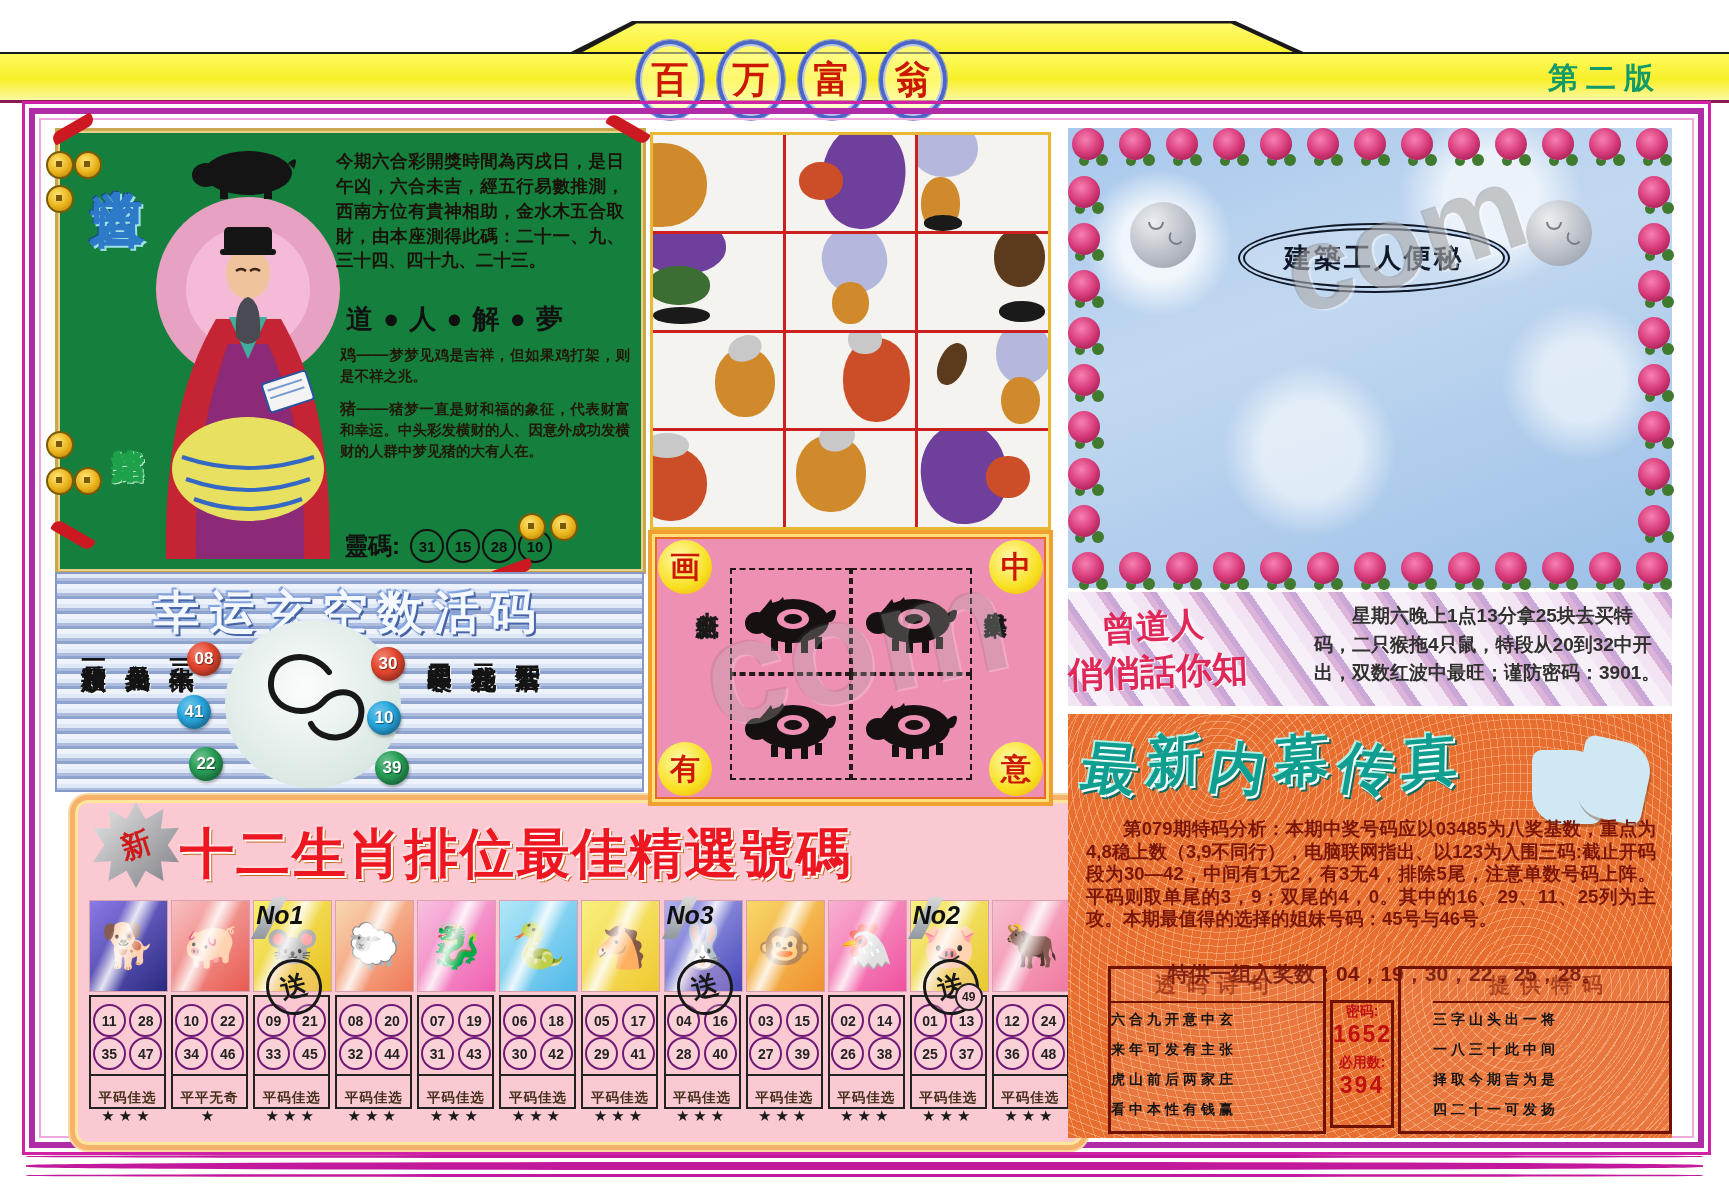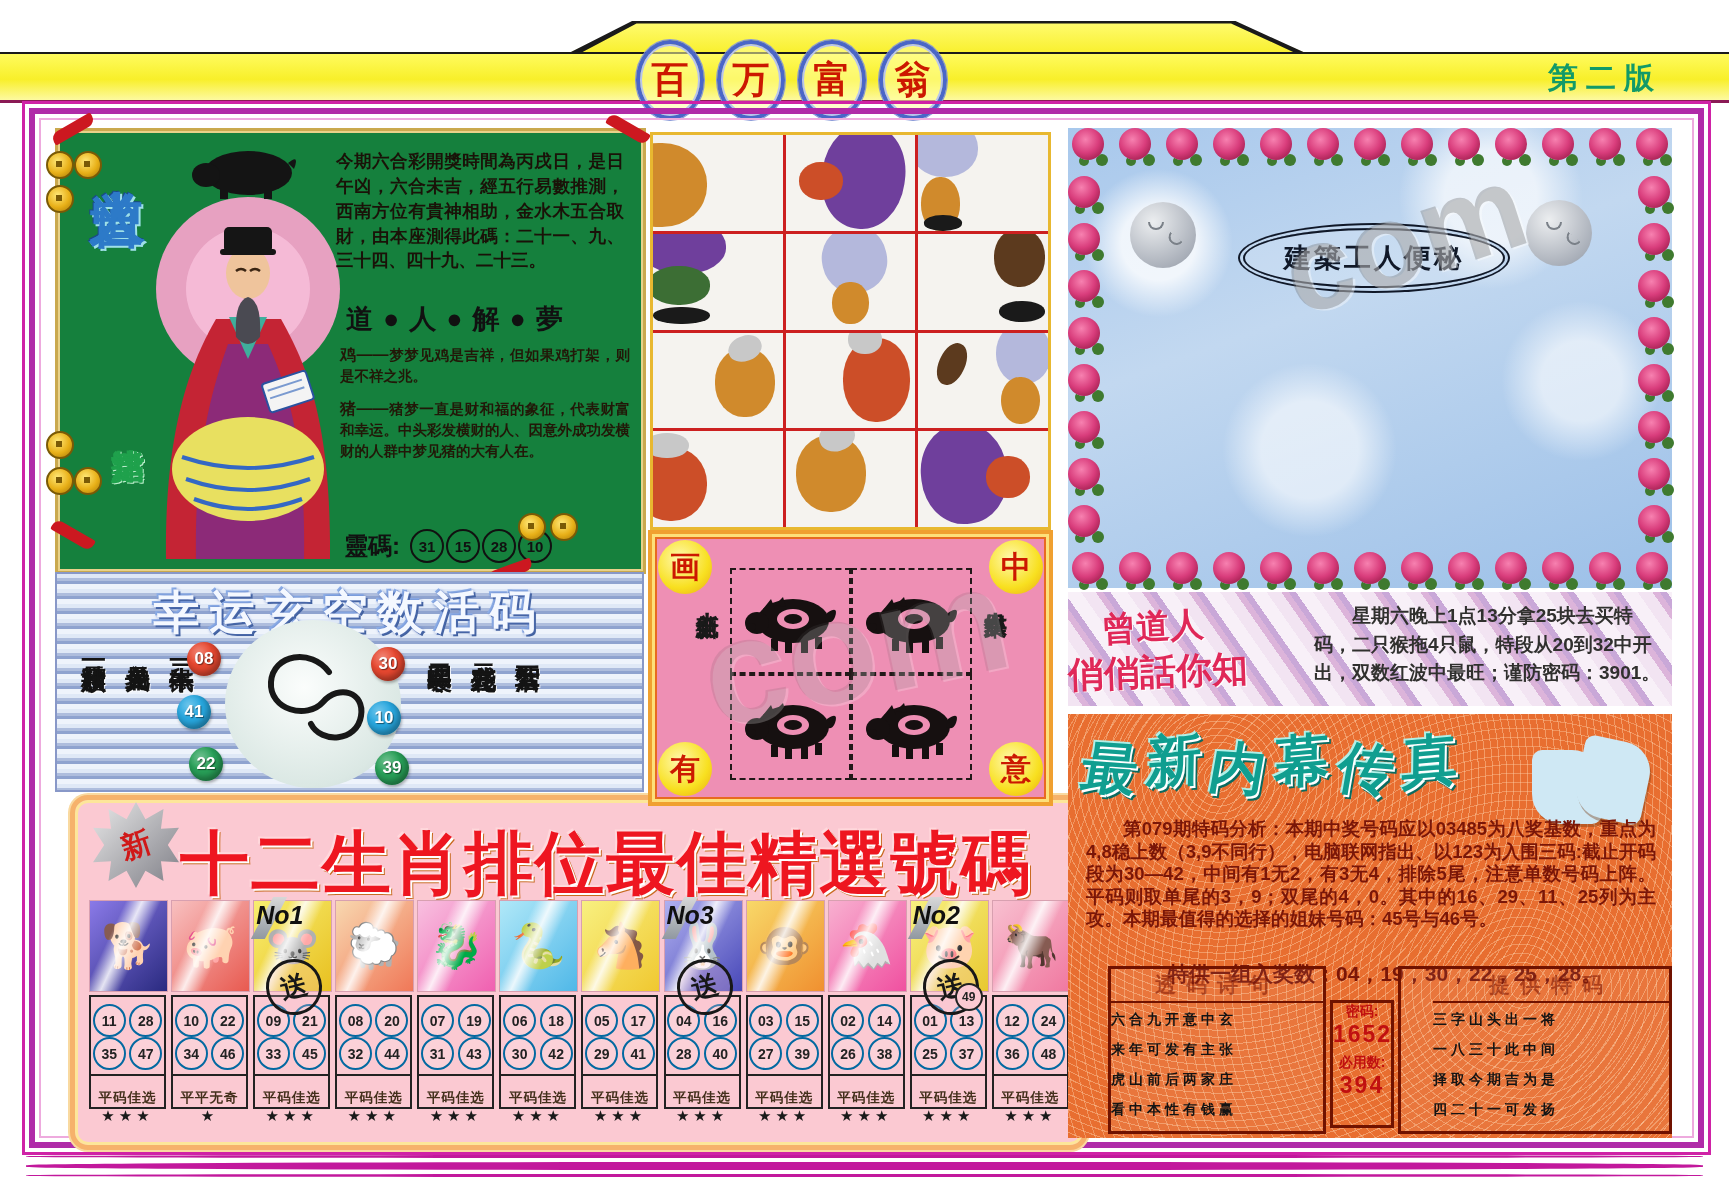--- a/index.html
+++ b/index.html
@@ -77,39 +77,39 @@
         background:radial-gradient(circle at 45% 40%,#fbfdfc,#dbe8e4 70%,#c4d4d4);}
 
   
   .panel3{position:absolute;left:70px;top:795px;width:1008px;height:345px;border-radius:18px;
         background:#fbc9d2;border:5px solid #f6b26b;box-shadow:0 0 0 3px #fde69a inset,0 0 0 2px #f9d9a0;}
   .zstar{position:absolute;left:18px;top:2px;width:86px;height:86px;
         background:linear-gradient(135deg,#e8e8e8,#7e7e86);
         clip-path:polygon(50% 0%,61% 20%,82% 8%,79% 31%,100% 30%,87% 50%,100% 70%,79% 69%,82% 92%,61% 80%,50% 100%,39% 80%,18% 92%,21% 69%,0% 70%,13% 50%,0% 30%,21% 31%,18% 8%,39% 20%);
         display:flex;align-items:center;justify-content:center;}
   .zstar span{color:#d01818;font-size:30px;font-weight:bold;transform:rotate(-18deg);}
-  .ztitle{position:absolute;left:105px;top:18px;font-size:69px;font-weight:bold;color:#ee1620;
+  .ztitle{position:absolute;left:105px;top:18px;font-size:54px;font-weight:bold;color:#ee1620;
         letter-spacing:2px;text-shadow:2px 2px 0 #ffffff,-2px -2px 0 #ffd8dc,3px 3px 0 #c86a20;
         font-family:"Liberation Serif",serif;}
   .zrow{position:absolute;left:14px;top:100px;width:980px;display:flex;justify-content:space-between;}
   .zcol{position:relative;width:77px;}
   .zcard{position:relative;width:77px;height:90px;border:1px solid #d8a0b0;overflow:visible;
         display:flex;align-items:center;justify-content:center;font-size:44px;}
   .zcard::before{content:"";position:absolute;inset:0;
         background:linear-gradient(115deg,transparent 30%,rgba(255,255,255,.85) 44%,transparent 60%);}
   .rank{position:absolute;left:2px;top:0px;z-index:3;font-size:25px;font-weight:bold;font-style:italic;color:#101010;}
   .rank::before{content:"";position:absolute;left:6px;top:-4px;width:14px;height:42px;
         background:linear-gradient(180deg,#d8d8d8,#9098a0);transform:skewX(-28deg);z-index:-1;}
   .stamp{position:absolute;left:12px;bottom:-24px;width:50px;height:50px;border:3px solid #181818;
         border-radius:50%;display:flex;align-items:center;justify-content:center;z-index:4;
         font-size:27px;font-weight:bold;color:#181818;transform:rotate(-14deg);background:rgba(251,201,210,.25);}
   .zbox{margin-top:3px;width:77px;height:114px;border:2.5px solid #222;background:#fbc9d2;
         box-sizing:border-box;position:relative;}
   .znums{display:flex;flex-wrap:wrap;justify-content:space-around;padding-top:7px;height:64px;align-content:space-between;}
-  .zn{width:29px;height:29px;border:2px solid #0369a1;border-radius:50%;display:flex;align-items:center;
+  .zn{width:29px;height:29px;border:2px solid #701a75;border-radius:50%;display:flex;align-items:center;
         justify-content:center;font-size:14px;font-weight:bold;color:#222;background:rgba(255,255,255,.15);}
   .zdiv{border-top:2px solid #222;margin-top:6px;}
   .zcap{text-align:center;font-size:13.5px;font-weight:bold;color:#44301c;margin-top:13px;letter-spacing:1px;}
   .zstars{text-align:center;font-size:15px;color:#1a1a1a;letter-spacing:4px;}
   .extra49{position:absolute;right:2px;top:-14px;width:24px;height:24px;border:2px solid #222;border-radius:50%;
         display:flex;align-items:center;justify-content:center;font-size:12px;font-weight:bold;color:#222;
         background:#fbc9d2;z-index:5;}
 
   
   .puzzle{position:absolute;left:650px;top:132px;width:395px;height:392px;

